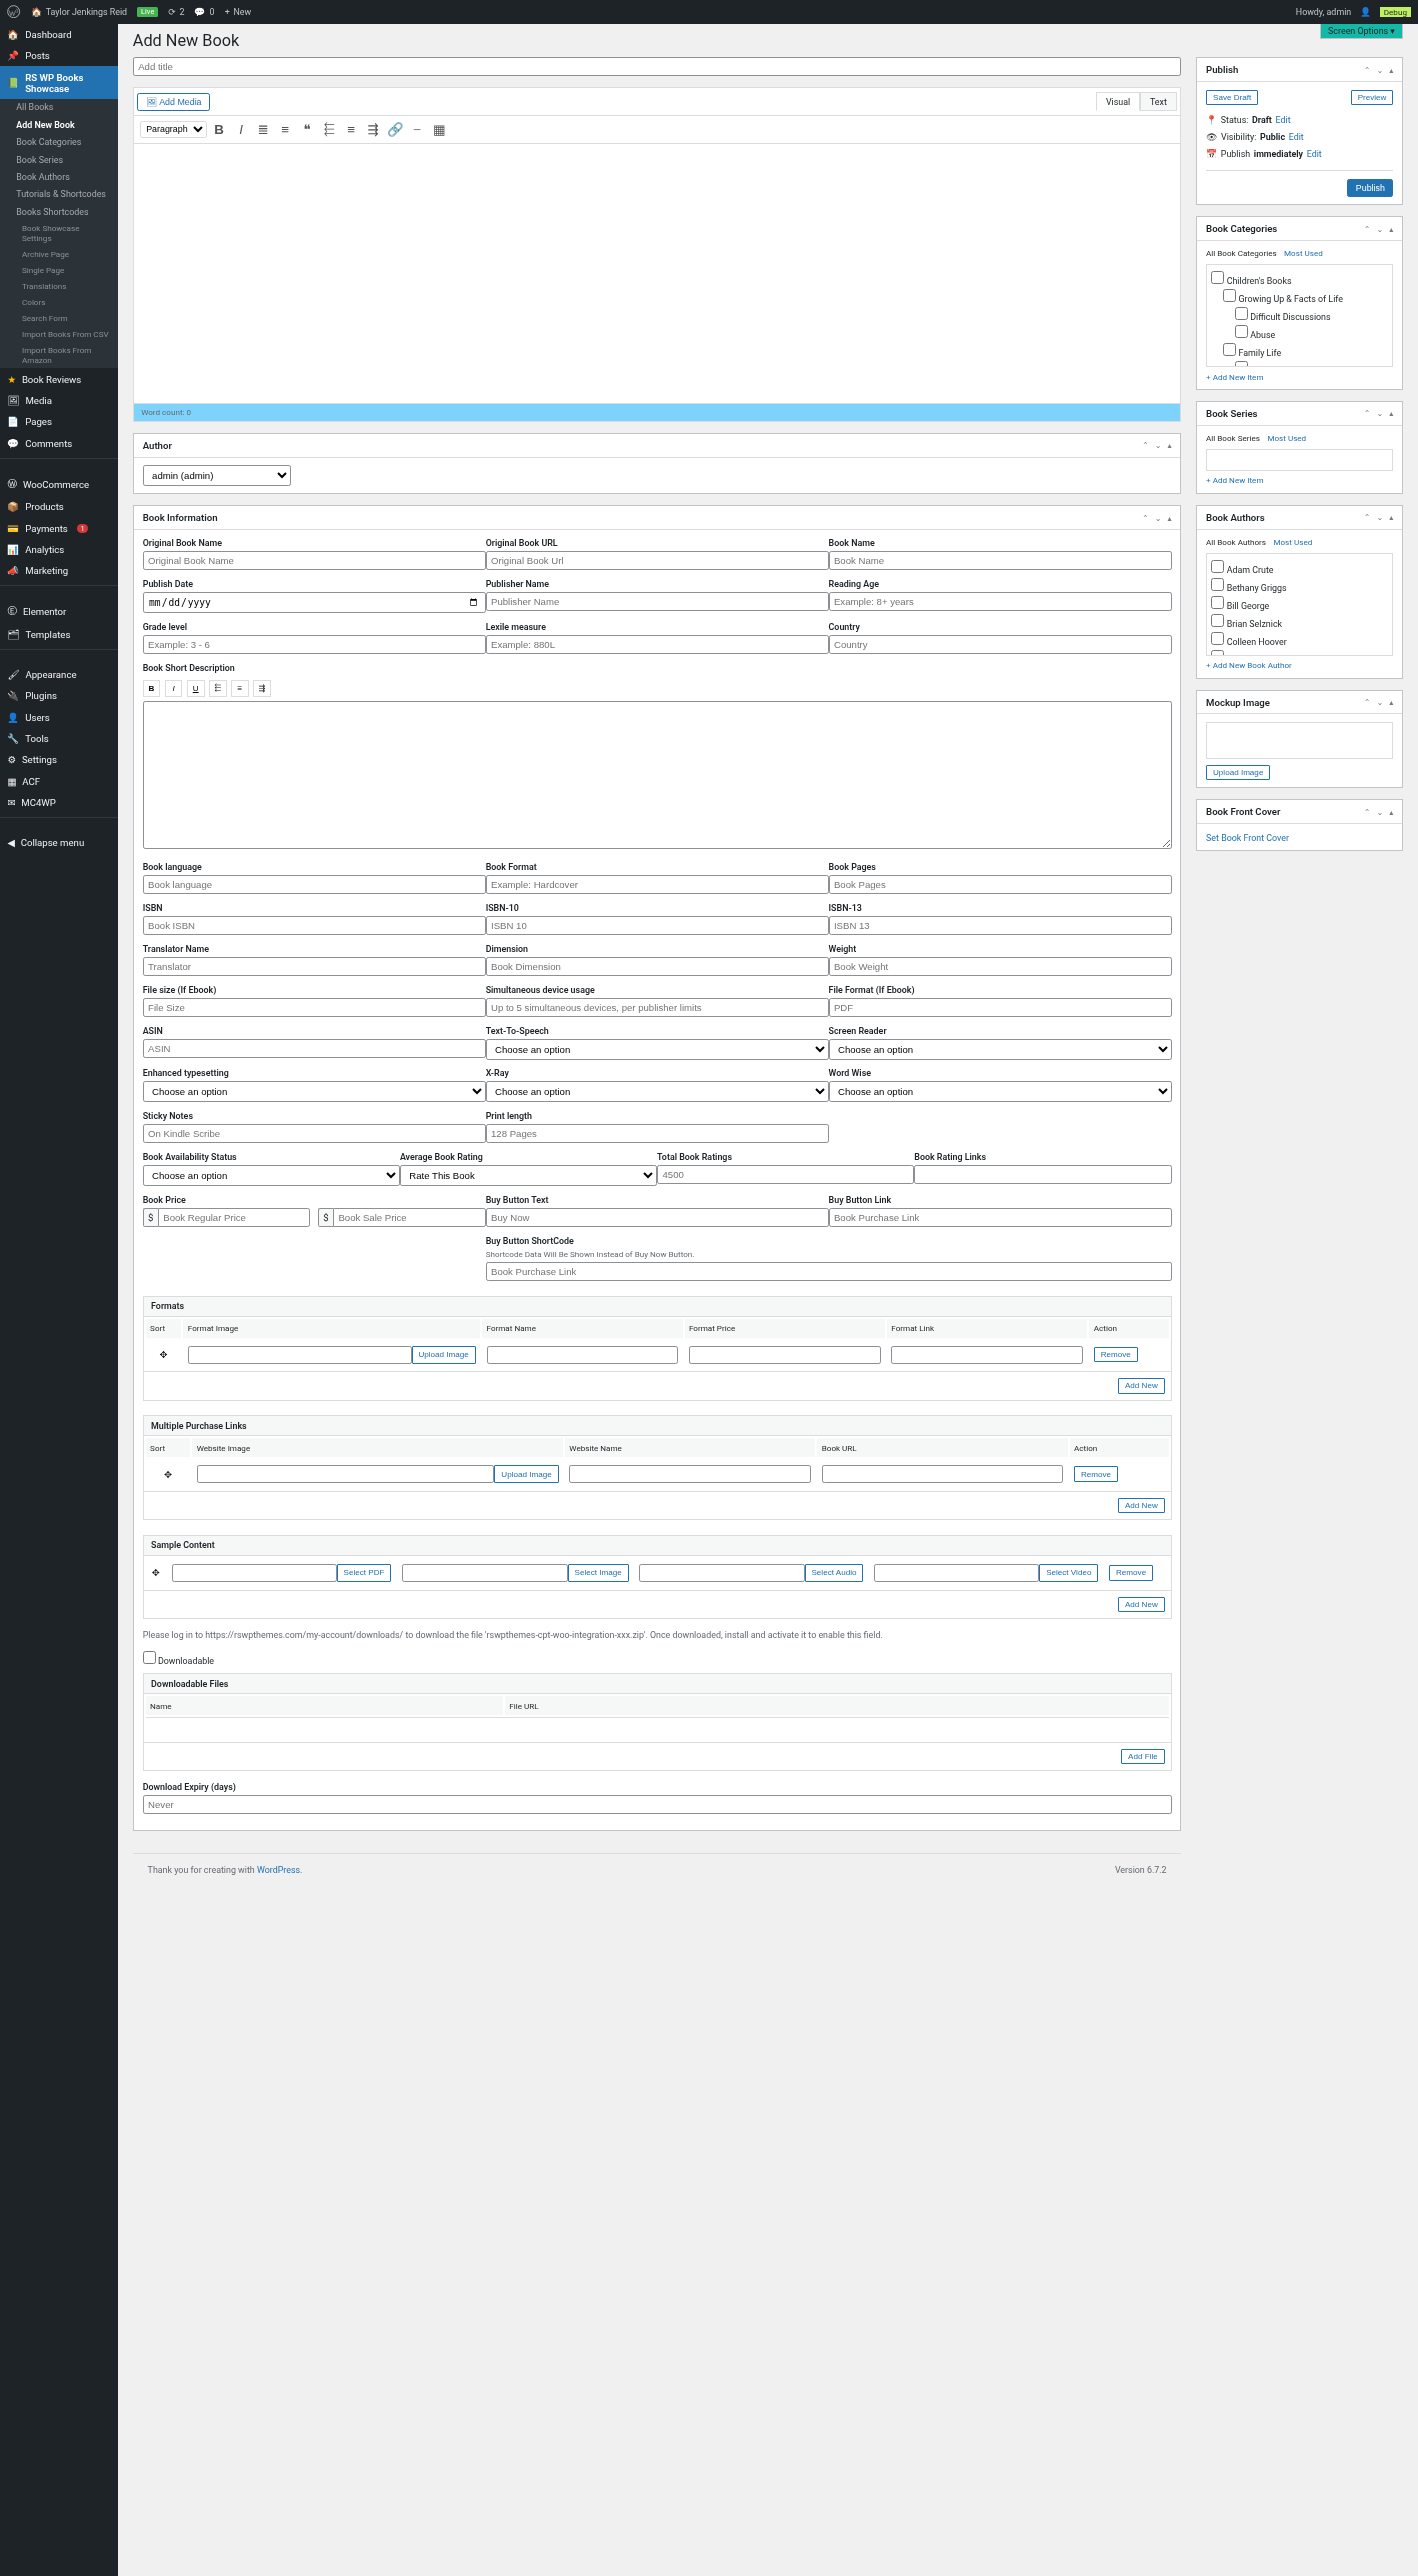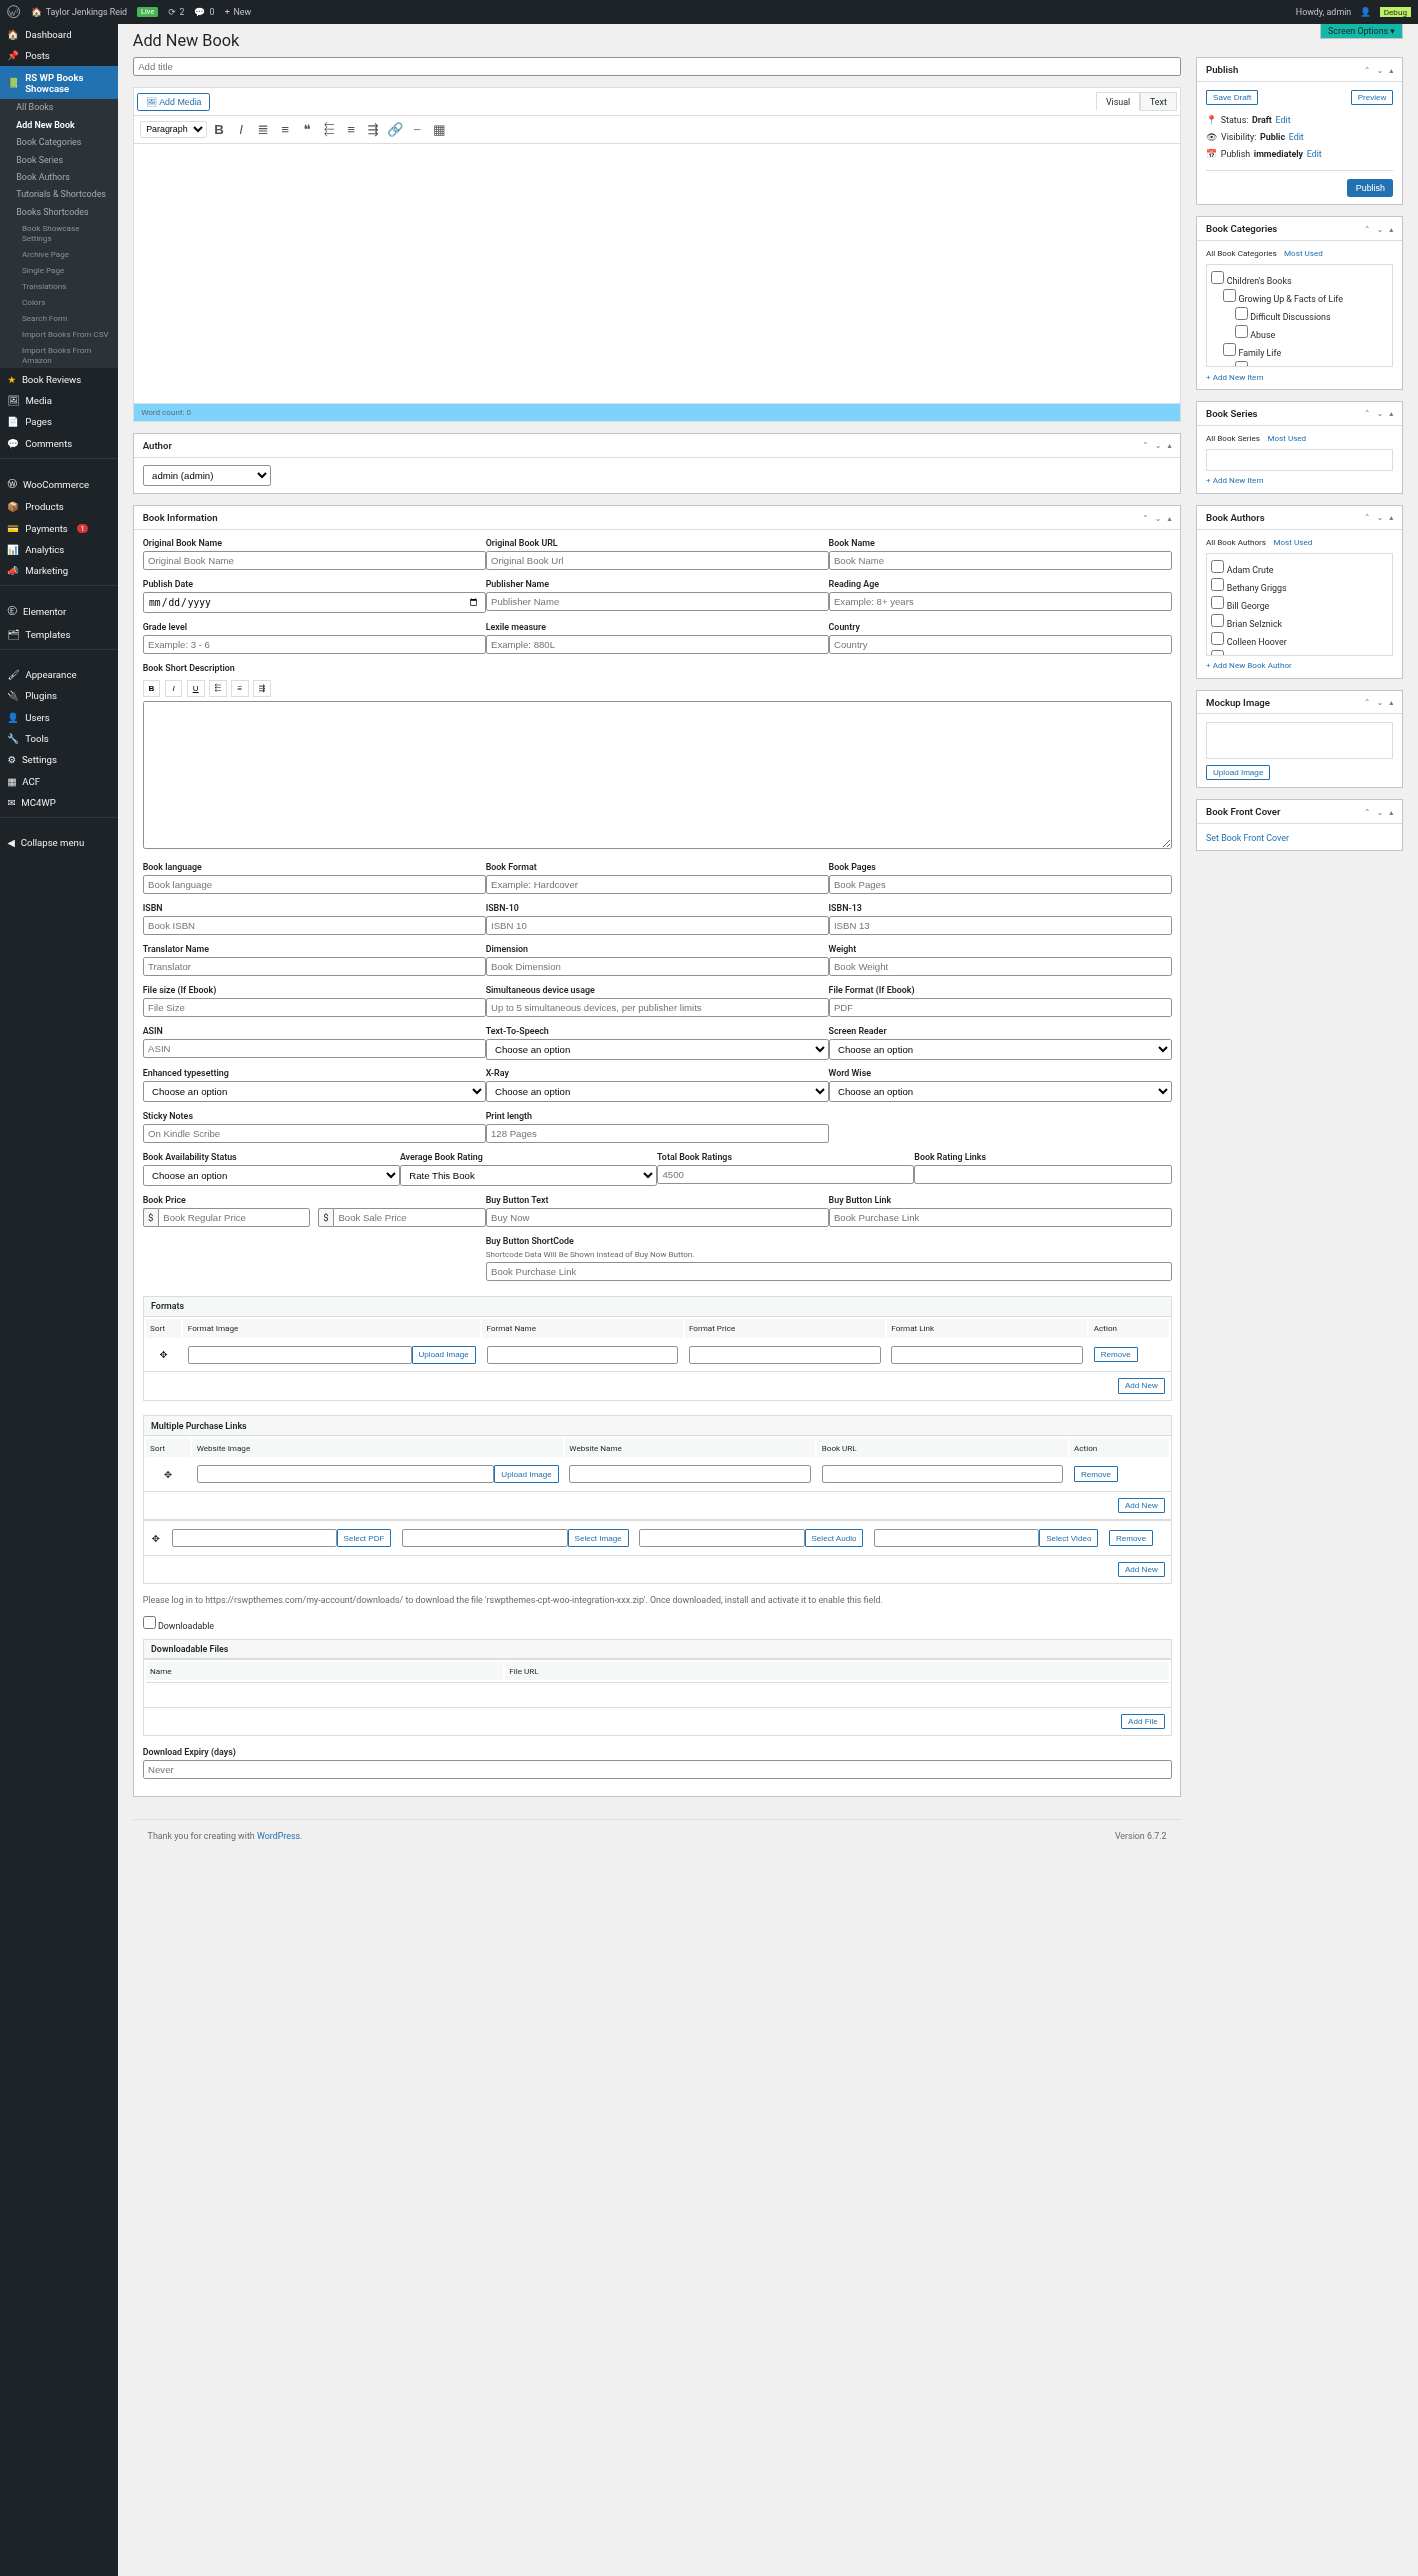--- a/index.html
+++ b/index.html
@@ -194,21 +194,21 @@
         <div class="postbox">
           <div class="postbox-header">
               <h2>Author</h2>
               <div class="handle-actions">
                 <span>⌃</span>
                 <span>⌄</span>
                 <span>▴</span>
               </div>
             </div>
           <div class="inside">
-            <select style="width:128px"><option>admin (admin)</option></select>
+            <select style="width:148px"><option>admin (admin)</option></select>
           </div>
         </div>
 
         <div class="postbox">
           <div class="postbox-header">
               <h2>Book Information</h2>
               <div class="handle-actions">
                 <span>⌃</span>
                 <span>⌄</span>
                 <span>▴</span>
@@ -361,20 +361,21 @@
                       </div>
                     </td>
                 <td><input type="text" style=""></td>
                 <td><input type="text" style=""></td>
                 <td><button class="btn-sm">Remove</button></td>
               </tr>
             </tbody>
               </table>
             <div class="addnew-wrap"><button class="btn-sm">Add New</button></div>
 
+            <div class="section-head">Sample Content</div>
             <table class="table">
               <tbody>
               <tr>
                 <td style="text-align:center"><span>✥</span></td>
                 <td>
                       <div style="display:flex">
                         <input type="text" style="flex: 1 1 0%;">
                         <button class="btn-sm">Select PDF</button>
                       </div>
                     </td>

